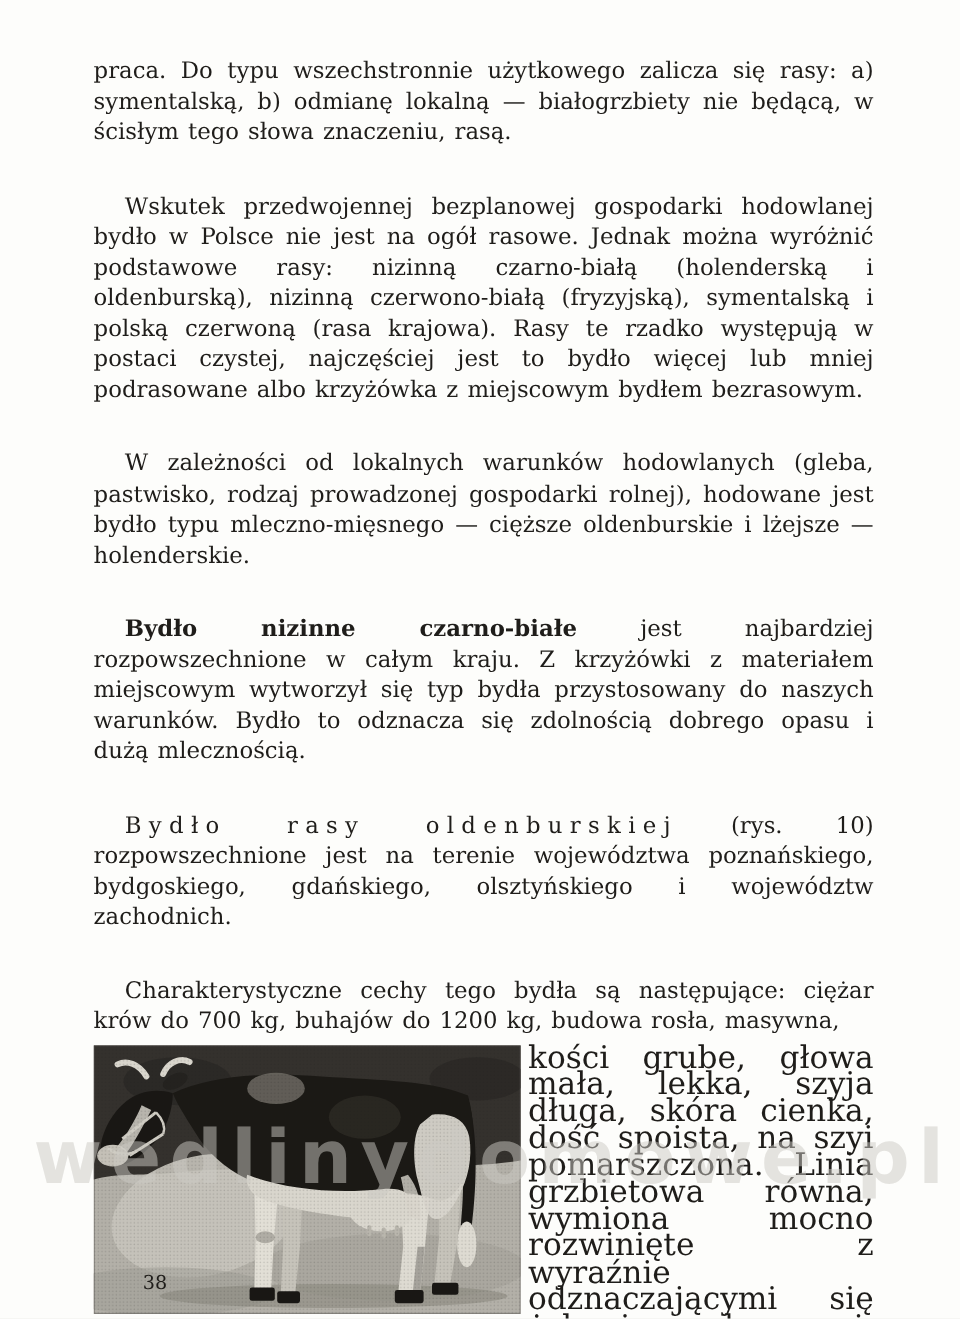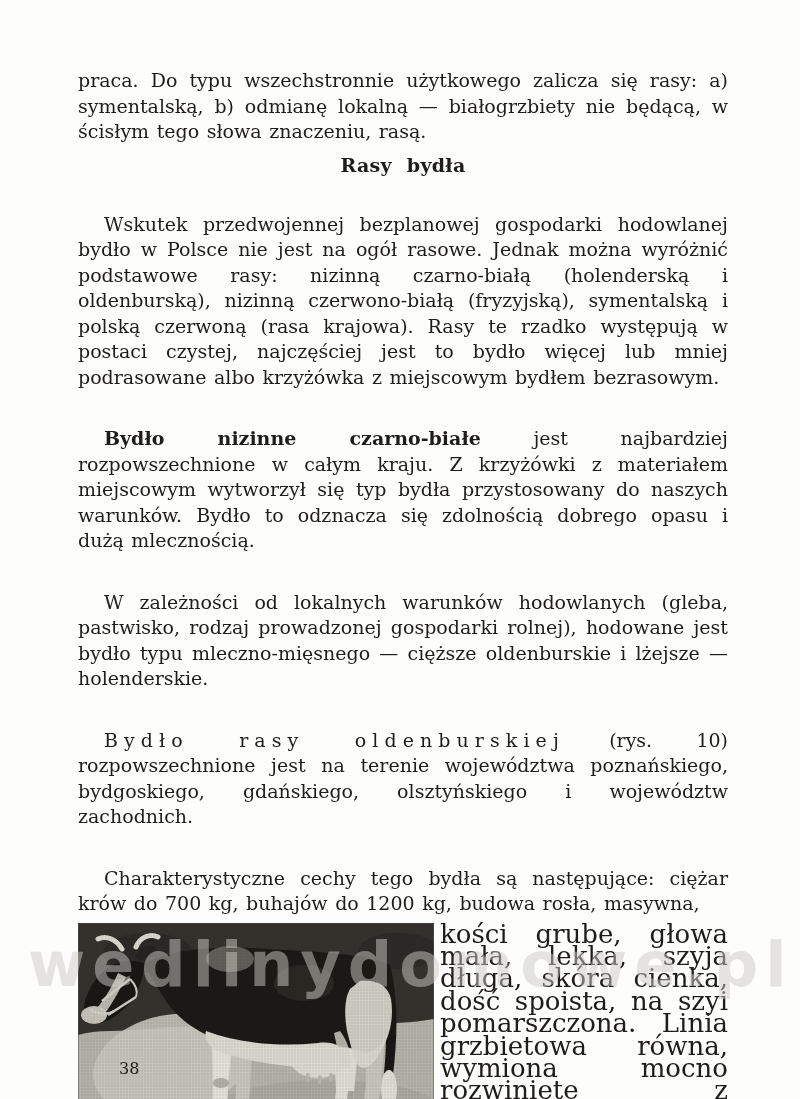--- a/index.html
+++ b/index.html
@@ -1,19 +1,19 @@
 <!DOCTYPE html>
 <html><head>
 <meta charset="utf-8">
 <style>
   html,body{margin:0;padding:0;background:#e9e9e7;}
   .page{
     position:relative;width:800px;height:1099px;margin:0 auto;
     background:#fdfdfb;box-sizing:border-box;
-    padding:68px 72px 0 78px;overflow:hidden;
+    padding:47px 72px 0 78px;overflow:hidden;
     font-family:"DejaVu Serif","Liberation Serif",serif;
     color:#1f1d1a;
   }
   .content{position:relative;z-index:1;}
   p.para{margin:0;text-align:justify;font-size:19px;line-height:25.5px;word-spacing:1.5px;}
   p.indent{text-indent:26px;margin-top:36px;}
   .heading{
     text-align:center;font-size:19px;font-weight:bold;
     margin:9px 0 15px 0;word-spacing:8px;letter-spacing:0.3px;
   }
@@ -40,27 +40,26 @@
 </style>
 </head>
 <body>
 
 <div class="page">
 
   <div class="content">
 
     <p class="para">praca. Do typu wszechstronnie użytkowego zalicza się rasy: a) symentalską, b) odmianę lokalną — białogrzbiety nie będącą, w ścisłym tego słowa znaczeniu, rasą.</p>
 
-    <div class="heading">Rasy bydła</div>
 
     <p class="para indent">Wskutek przedwojennej bezplanowej gospodarki hodowlanej bydło w Polsce nie jest na ogół rasowe. Jednak można wyróżnić podstawowe rasy: nizinną czarno-białą (holenderską i oldenburską), nizinną czerwono-białą (fryzyjską), symentalską i polską czerwoną (rasa krajowa). Rasy te rzadko występują w postaci czystej, najczęściej jest to bydło więcej lub mniej podrasowane albo krzyżówka z miejscowym bydłem bezrasowym.</p>
 
+    <p class="para indent">W zależności od lokalnych warunków hodowlanych (gleba, pastwisko, rodzaj prowadzonej gospodarki rolnej), hodowane jest bydło typu mleczno-mięsnego — cięższe oldenburskie i lżejsze — holenderskie.</p>
+
     <p class="para indent"><span class="bold">Bydło nizinne czarno-białe</span><span> jest najbardziej rozpowszechnione w całym kraju. Z krzyżówki z materiałem miejscowym wytworzył się typ bydła przystosowany do naszych warunków. Bydło to odznacza się zdolnością dobrego opasu i dużą mlecznością.</span></p>
-
-    <p class="para indent">W zależności od lokalnych warunków hodowlanych (gleba, pastwisko, rodzaj prowadzonej gospodarki rolnej), hodowane jest bydło typu mleczno-mięsnego — cięższe oldenburskie i lżejsze — holenderskie.</p>
 
     <p class="para indent"><span class="spaced">Bydło rasy oldenburskiej</span><span> (rys. 10) rozpowszechnione jest na terenie województwa poznańskiego, bydgoskiego, gdańskiego, olsztyńskiego i województw zachodnich.</span></p>
 
     <p class="para indent">Charakterystyczne cechy tego bydła są następujące: ciężar krów do 700 kg, buhajów do 1200 kg, budowa rosła, masywna,</p>
 
     <div class="media-row">
       <figure class="photo-figure">
         <svg class="photo-frame" viewBox="0 0 356 224" xmlns="http://www.w3.org/2000/svg">
           <defs>
             <pattern id="ht" width="3" height="3" patternUnits="userSpaceOnUse">

